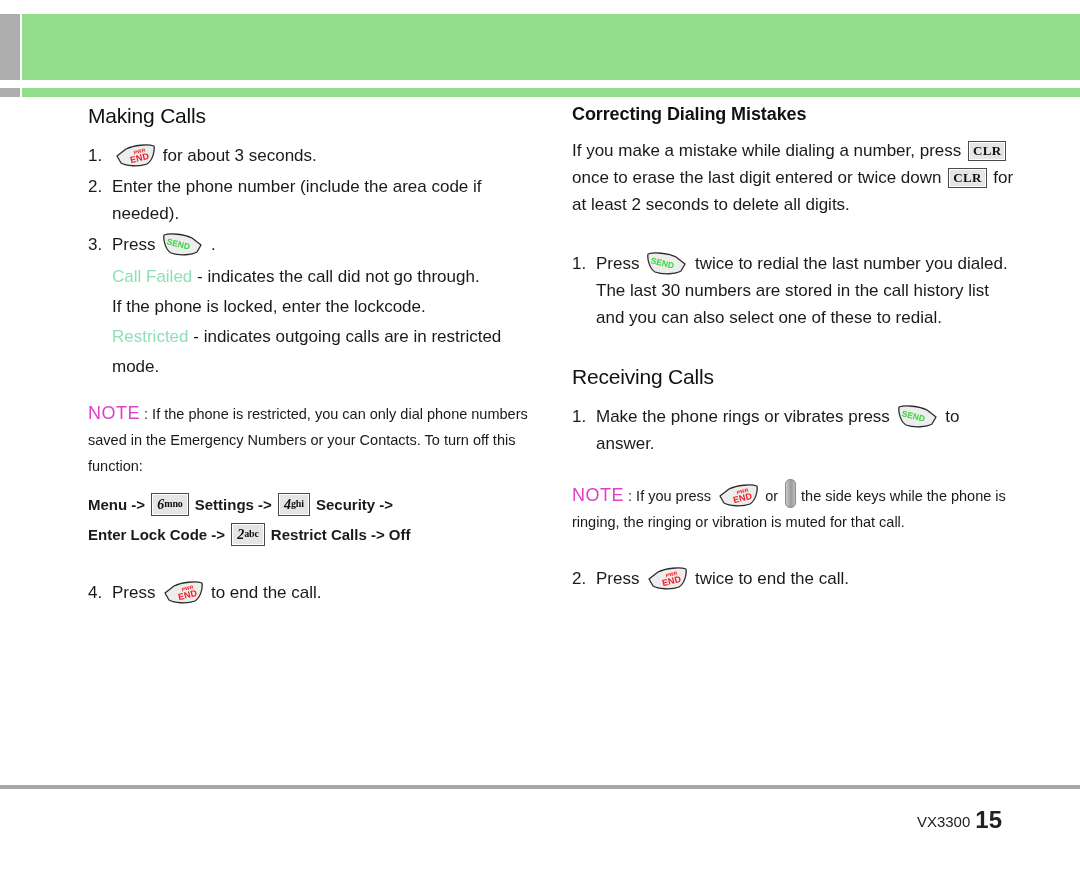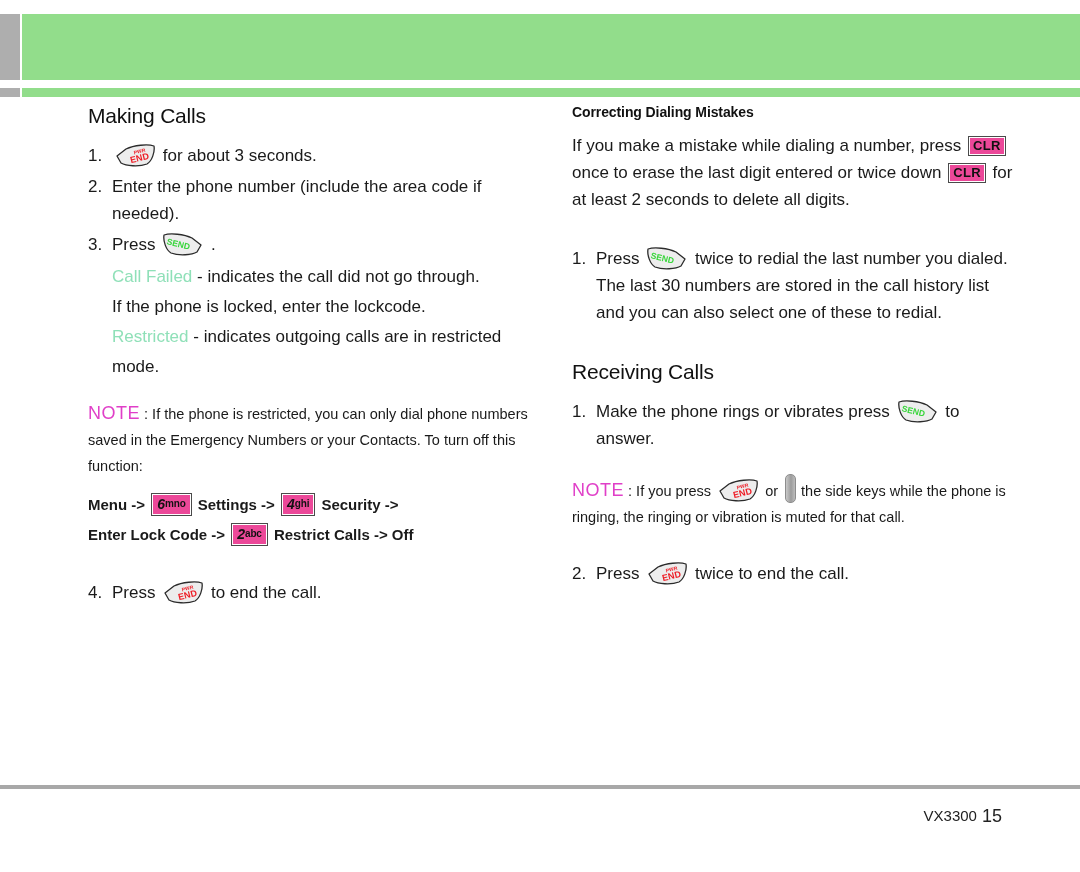--- a/index.html
+++ b/index.html
@@ -62,21 +62,21 @@
 
   
   h2.section-title {
     font-size: 21px;
     font-weight: normal;
     margin: 0 0 14px 0;
     letter-spacing: -0.2px;
     color: #111;
   }
   h3.sub-title {
-    font-size: 14px;
+    font-size: 18px;
     font-weight: bold;
     margin: 0 0 12px 0;
     letter-spacing: -0.1px;
     color: #111;
   }
   .spacer-lg { height: 30px; }
   .spacer-md { height: 18px; }
 
   .para {
     font-size: 17px;
@@ -127,31 +127,32 @@
     height: 23px;
     position: relative;
     vertical-align: -6px;
     margin: 0 2px;
   }
   .key-end svg, .key-send svg { display: block; }
 
   .keycap {
     display: inline-block;
     border: 1.6px solid #4a4a4a;
-    background: #ec4899;
+    background: #e5e5e5;
     box-shadow: inset 0 0 0 1px #ffffff;
     padding: 1px 5px 2px 5px;
     font-size: 14px;
     font-weight: bold;
     font-style: italic;
     line-height: 17px;
     vertical-align: 1px;
     margin: 0 2px;
     color: #111;
     white-space: nowrap;
+    font-family: Liberation Serif, serif;
   }
   .keycap .sub {
     font-size: 10px;
     font-style: normal;
     font-weight: bold;
     vertical-align: 2px;
     letter-spacing: -0.2px;
   }
   .keycap.clr {
     font-style: normal;
@@ -178,22 +179,22 @@
     background: #a8a8a8;
   }
   #footer-text {
     position: absolute;
     right: 78px; top: 806px;
     font-size: 15px;
     color: #222;
     white-space: nowrap;
   }
   #footer-text .pageno {
-    font-size: 18px;
-    font-weight: normal;
+    font-size: 24px;
+    font-weight: bold;
     margin-left: 5px;
     vertical-align: -1px;
     margin-top: 32px;
   }
 </style>
 </head>
 <body>
 
 <div id="header-band">
   <div id="header-tab"></div>

